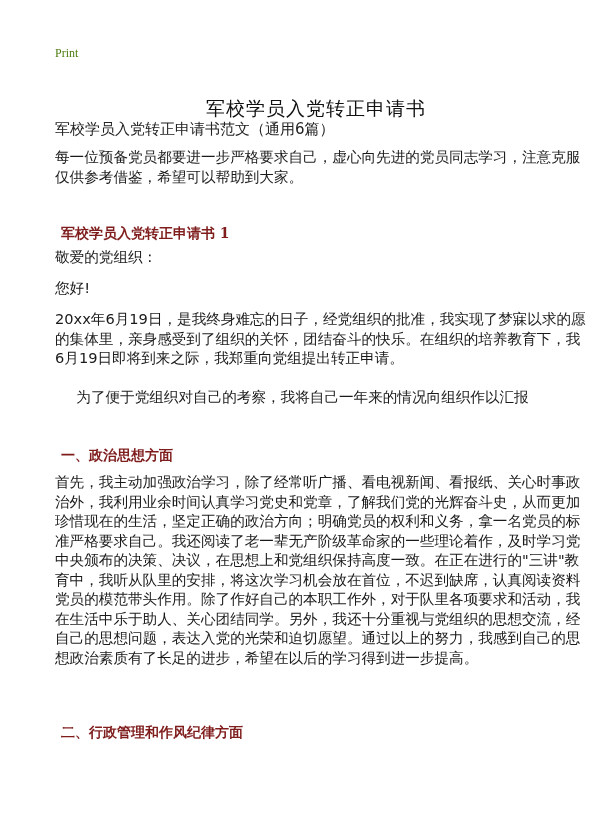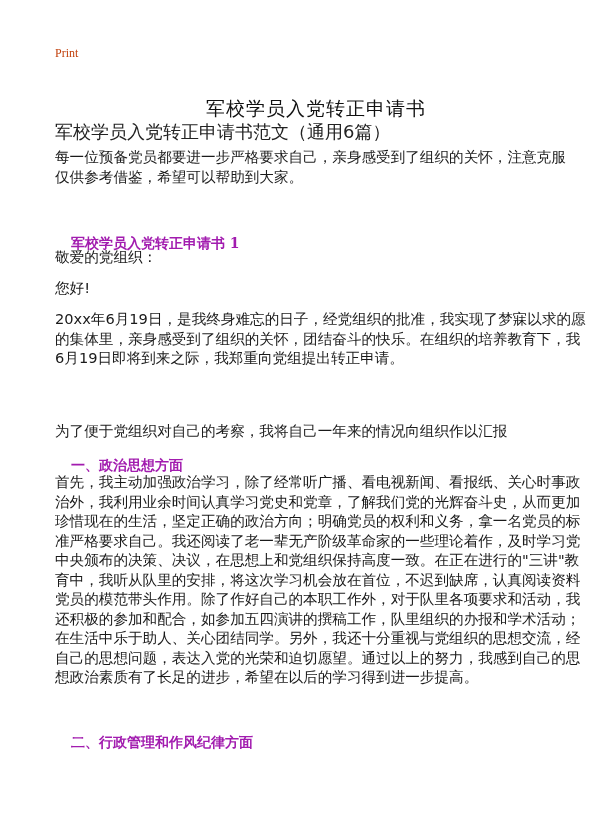--- a/index.html
+++ b/index.html
@@ -14,112 +14,111 @@
       position: relative;
       color: #1a1a1a;
       font-family: "DejaVu Sans", "Liberation Sans", sans-serif;
     }
     .print-link {
       position: absolute;
       left: 55px;
       top: 46px;
       font-family: "Liberation Serif", "DejaVu Serif", serif;
       font-size: 12px;
-      color: #c2410c;
+      color: #4d7c0f;
       text-decoration: none;
       cursor: pointer;
     }
     .doc-title {
       position: absolute;
       left: 0;
       width: 600px;
       top: 80px;
       text-align: center;
       font-size: 19px;
       font-weight: normal;
       margin: 16px;
       color: #111;
       letter-spacing: 1px;
     }
     .subtitle {
       position: absolute;
       left: 55px;
       top: 120px;
-      font-size: 18px;
+      font-size: 15px;
       margin: 0;
       color: #222;
       white-space: nowrap;
     }
     .body-text {
       position: absolute;
       left: 55px;
       width: 495px;
       font-size: 14.6px;
       line-height: 19.5px;
       margin: 0;
       color: #1a1a1a;
     }
     .body-text .line {
       display: block;
       white-space: nowrap;
     }
     .section-heading {
       position: absolute;
       left: 55px;
-      margin: 16px;
+      margin: 6px;
       font-family: "DejaVu Serif", "Liberation Serif", serif;
       font-weight: bold;
       font-size: 14px;
-      color: #a21caf;
+      color: #7f1d1d;
       white-space: nowrap;
     }
   </style>
 </head>
 <body>
 
 <a class="print-link" href="#">Print</a>
 
 <h1 class="doc-title">军校学员入党转正申请书</h1>
 
 <p class="subtitle">军校学员入党转正申请书范文（通用6篇）</p>
 
 <p class="body-text" style="top:147px;">
-  <span class="line">每一位预备党员都要进一步严格要求自己，亲身感受到了组织的关怀，注意克服</span>
+  <span class="line">每一位预备党员都要进一步严格要求自己，虚心向先进的党员同志学习，注意克服</span>
   <span class="line">仅供参考借鉴，希望可以帮助到大家。</span>
 </p>
 
 <h2 class="section-heading" style="top:219px;">军校学员入党转正申请书 1</h2>
 
 <p class="body-text" style="top:247px;">
   <span class="line">敬爱的党组织：</span>
 </p>
 
 <p class="body-text" style="top:278px;">
   <span class="line">您好!</span>
 </p>
 
 <p class="body-text" style="top:309px;">
   <span class="line">20xx年6月19日，是我终身难忘的日子，经党组织的批准，我实现了梦寐以求的愿</span>
   <span class="line">的集体里，亲身感受到了组织的关怀，团结奋斗的快乐。在组织的培养教育下，我</span>
   <span class="line">6月19日即将到来之际，我郑重向党组提出转正申请。</span>
 </p>
 
-<p class="body-text" style="top:421px;">
+<p class="body-text" style="top:387px;text-align:center;">
   <span class="line">为了便于党组织对自己的考察，我将自己一年来的情况向组织作以汇报</span>
 </p>
 
 <h2 class="section-heading" style="top:441px;">一、政治思想方面</h2>
 
 <p class="body-text" style="top:472px;">
   <span class="line">首先，我主动加强政治学习，除了经常听广播、看电视新闻、看报纸、关心时事政</span>
   <span class="line">治外，我利用业余时间认真学习党史和党章，了解我们党的光辉奋斗史，从而更加</span>
   <span class="line">珍惜现在的生活，坚定正确的政治方向；明确党员的权利和义务，拿一名党员的标</span>
   <span class="line">准严格要求自己。我还阅读了老一辈无产阶级革命家的一些理论着作，及时学习党</span>
   <span class="line">中央颁布的决策、决议，在思想上和党组织保持高度一致。在正在进行的"三讲"教</span>
   <span class="line">育中，我听从队里的安排，将这次学习机会放在首位，不迟到缺席，认真阅读资料</span>
   <span class="line">党员的模范带头作用。除了作好自己的本职工作外，对于队里各项要求和活动，我</span>
-  <span class="line">还积极的参加和配合，如参加五四演讲的撰稿工作，队里组织的办报和学术活动；</span>
   <span class="line">在生活中乐于助人、关心团结同学。另外，我还十分重视与党组织的思想交流，经</span>
   <span class="line">自己的思想问题，表达入党的光荣和迫切愿望。通过以上的努力，我感到自己的思</span>
   <span class="line">想政治素质有了长足的进步，希望在以后的学习得到进一步提高。</span>
 </p>
 
 <h2 class="section-heading" style="top:718px;">二、行政管理和作风纪律方面</h2>
 
 </body></html>

